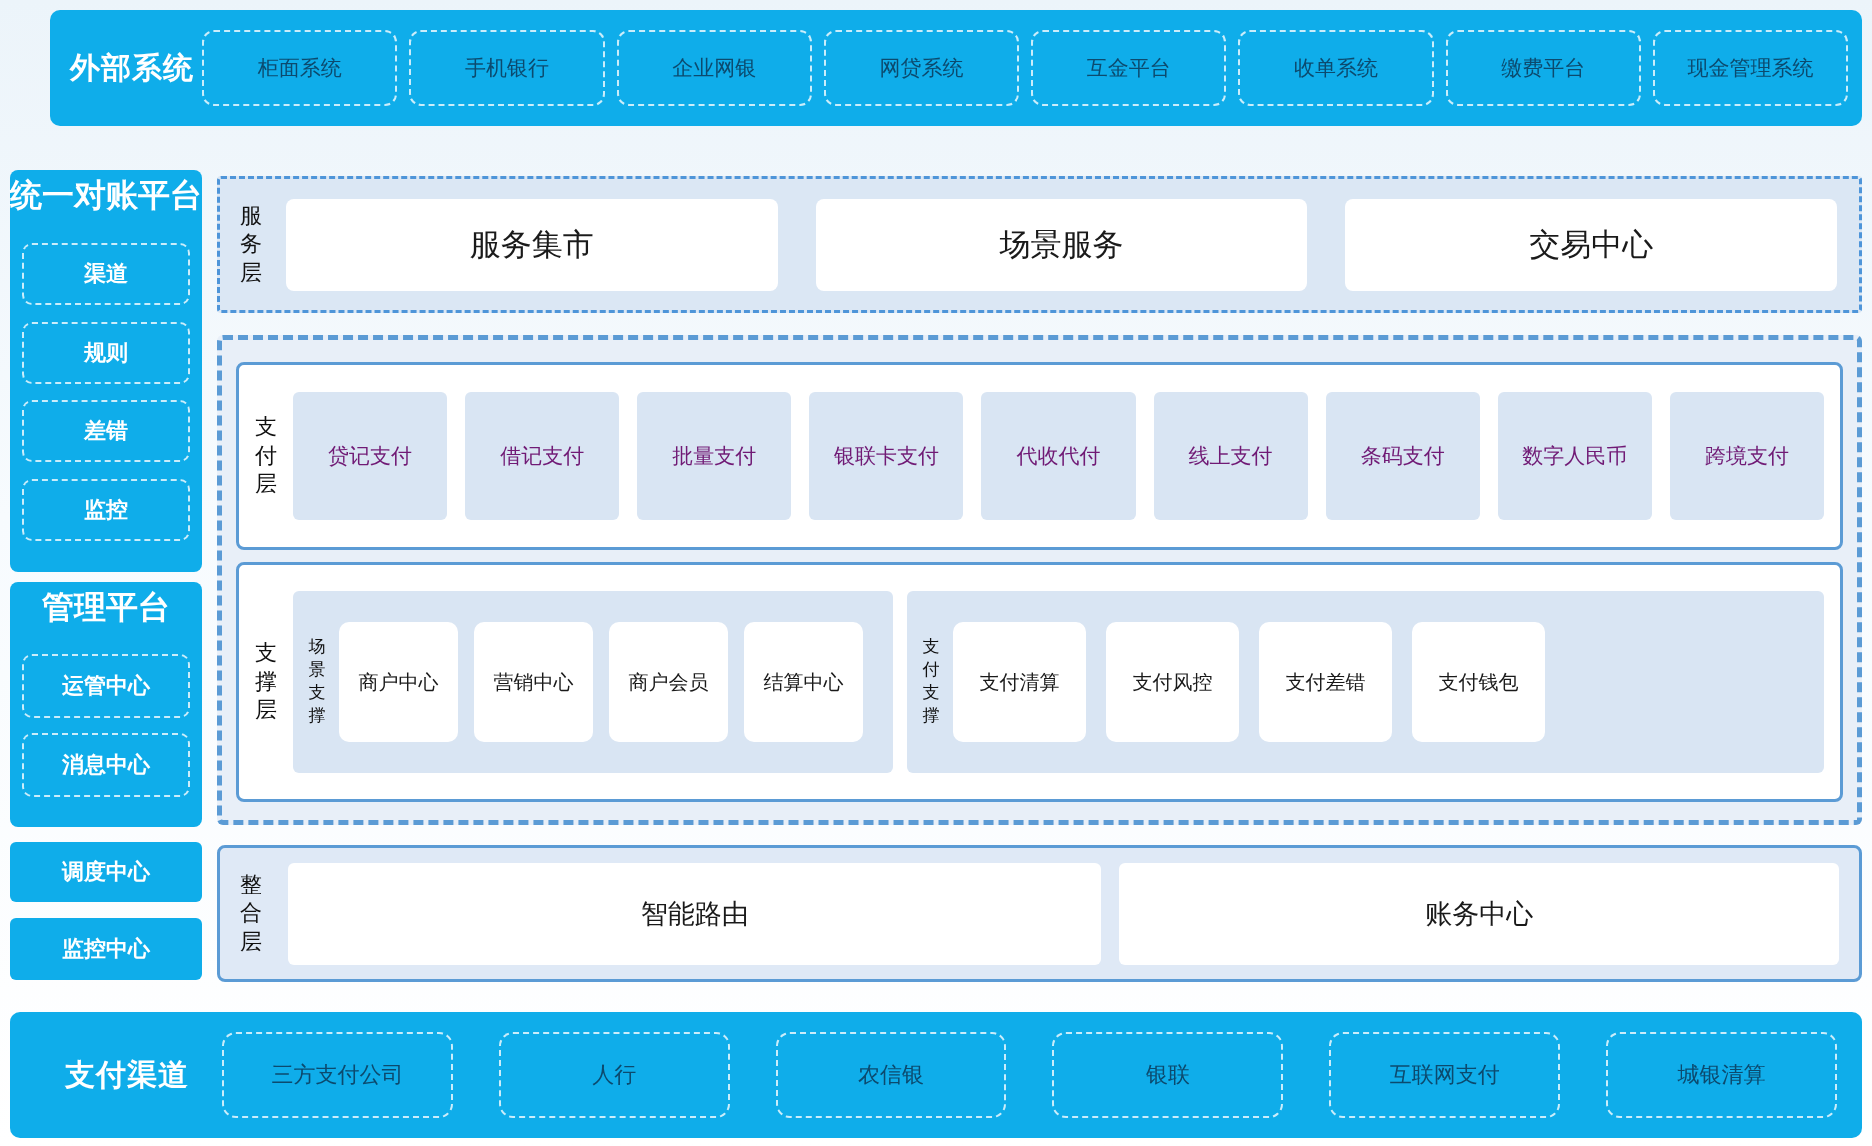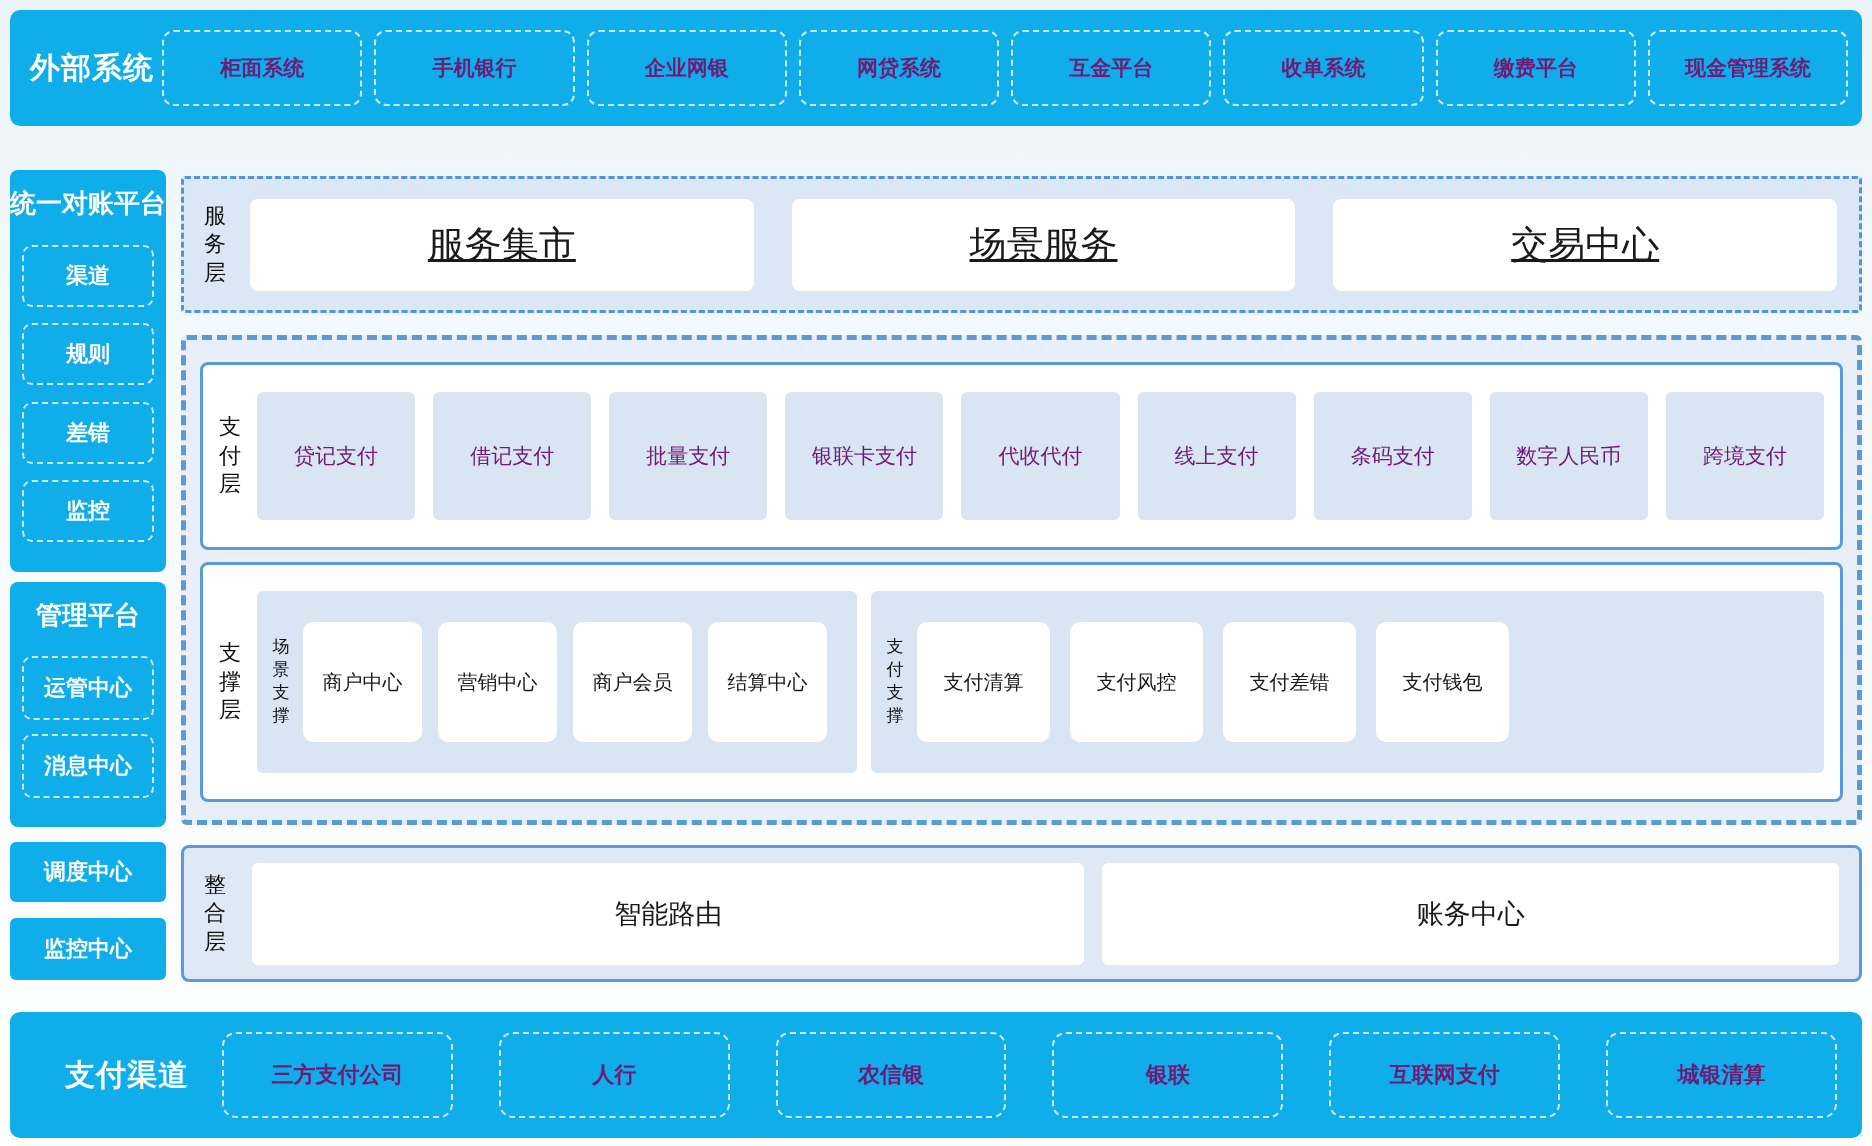--- a/index.html
+++ b/index.html
@@ -15,53 +15,53 @@
     overflow:hidden;
   }
 
   
   .band {
     background:#0fadea;
     border-radius:10px;
     display:flex; align-items:center;
     color:#fff;
   }
-  .top-band { height:116px; padding:0 14px 0 20px; }
+  .top-band { height:116px; padding:0 14px 0 20px;margin-left:40px; }
   .band-title {
     font-size:30px; font-weight:bold; color:#fff;
     flex:0 0 132px; text-align:left; letter-spacing:1px;
   }
   .band-items { flex:1; display:flex; align-items:center; gap:12px; height:100%; }
   .dash-item {
     flex:1; height:76px;
     border:2px dashed rgba(255,255,255,0.78);
     border-radius:12px;
     display:flex; align-items:center; justify-content:center;
-    font-size:21px; font-weight:bold; color:#701a75;
+    font-size:21px; font-weight:normal; color:#0c4a6e;
   }
   .bottom-band { height:126px; margin-top:30px; padding:0 25px 0 22px; }
   .bottom-band .band-title { flex:0 0 190px; text-align:center; }
   .channels-items { gap:46px; }
   .channels-items .dash-item { height:86px; border-radius:14px; font-size:22px; }
 
   
   .middle { display:flex; margin-top:20px; height:836px; }
   .side { flex:0 0 155px; margin-right:15px; display:flex; flex-direction:column; }
   .main { flex:1; display:flex; flex-direction:column; }
 
   
   .side-block {
     background:#0fadea; border-radius:8px; color:#fff;
     display:flex; flex-direction:column;
   }
   .block-a { margin-top:24px; height:402px; }
   .block-b { margin-top:10px; height:245px; }
   .side-title {
-    font-size:26px; font-weight:bold; text-align:center;
-    padding-top:16px; letter-spacing:0px; white-space:nowrap;
+    font-size:32px; font-weight:bold; text-align:center;
+    padding-top:4px; letter-spacing:0px; white-space:nowrap;
   }
   .side-items { flex:1; display:flex; flex-direction:column; justify-content:space-evenly; padding:8px 12px 14px 12px; }
   .side-dash {
     height:62px;
     border:2px dashed rgba(255,255,255,0.78);
     border-radius:10px;
     display:flex; align-items:center; justify-content:center;
     font-size:22px; font-weight:bold;
   }
   .block-b .side-dash { height:64px; }
@@ -91,21 +91,21 @@
     display:flex; align-items:center;
     padding:0 22px 0 18px;
   }
   .service-layer .vlabel { margin-right:22px; }
   .service-items { flex:1; display:flex; gap:38px; }
   .white-box {
     background:#fff; border-radius:8px;
     display:flex; align-items:center; justify-content:center;
     color:#1a1a1a;
   }
-  .service-items .white-box { flex:1; height:92px; font-size:37px;text-decoration:underline; }
+  .service-items .white-box { flex:1; height:92px; font-size:31px; }
 
   
   .dashed-wrap {
     margin-top:22px; height:490px;
     border:5px dashed #5b9bd5;
     border-radius:6px;
     background:#e8eff8;
     padding:22px 14px 18px 14px;
     display:flex; flex-direction:column; justify-content:space-between;
   }

